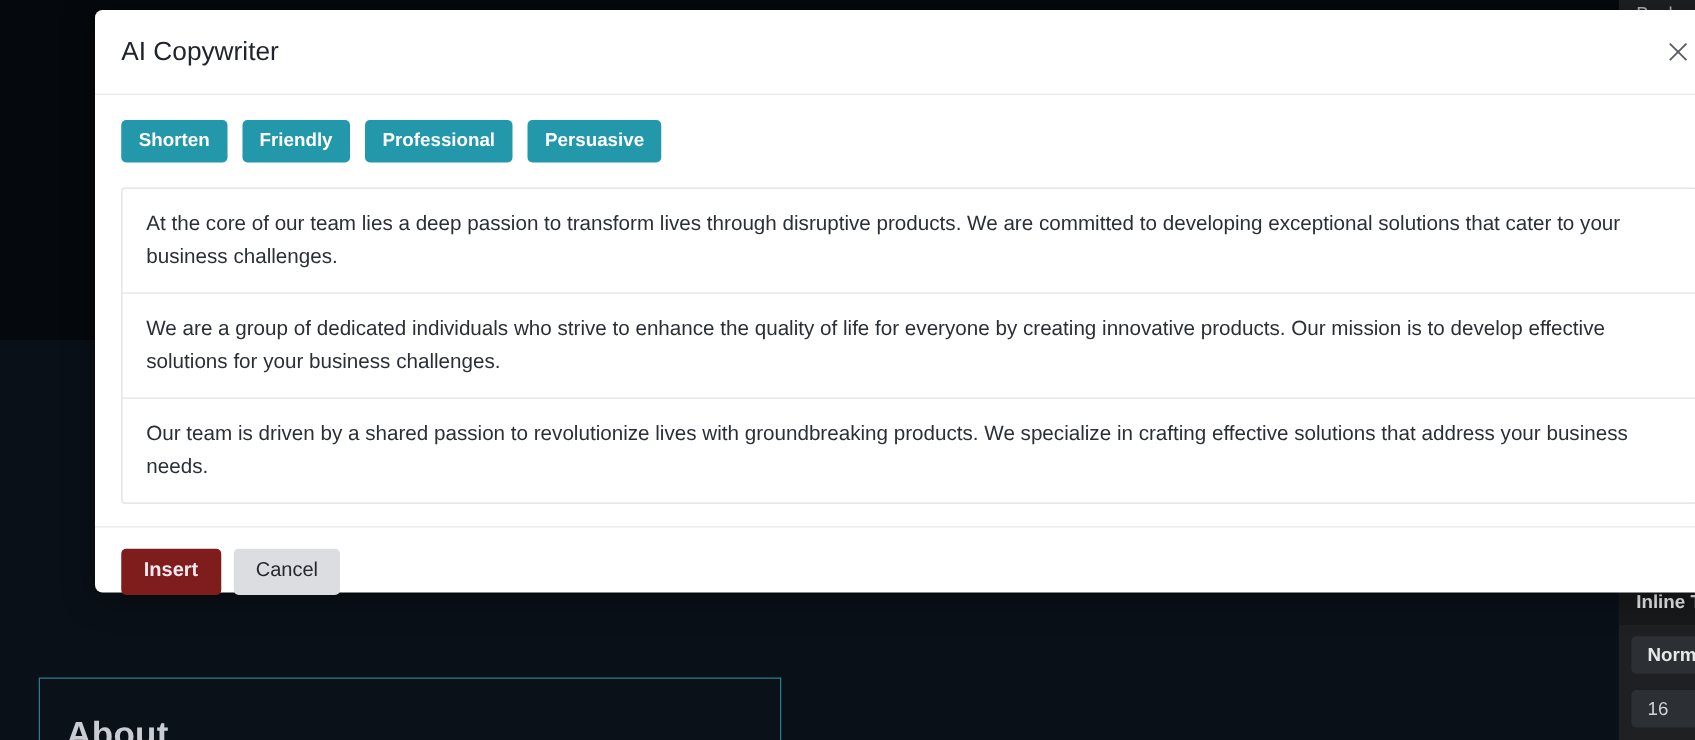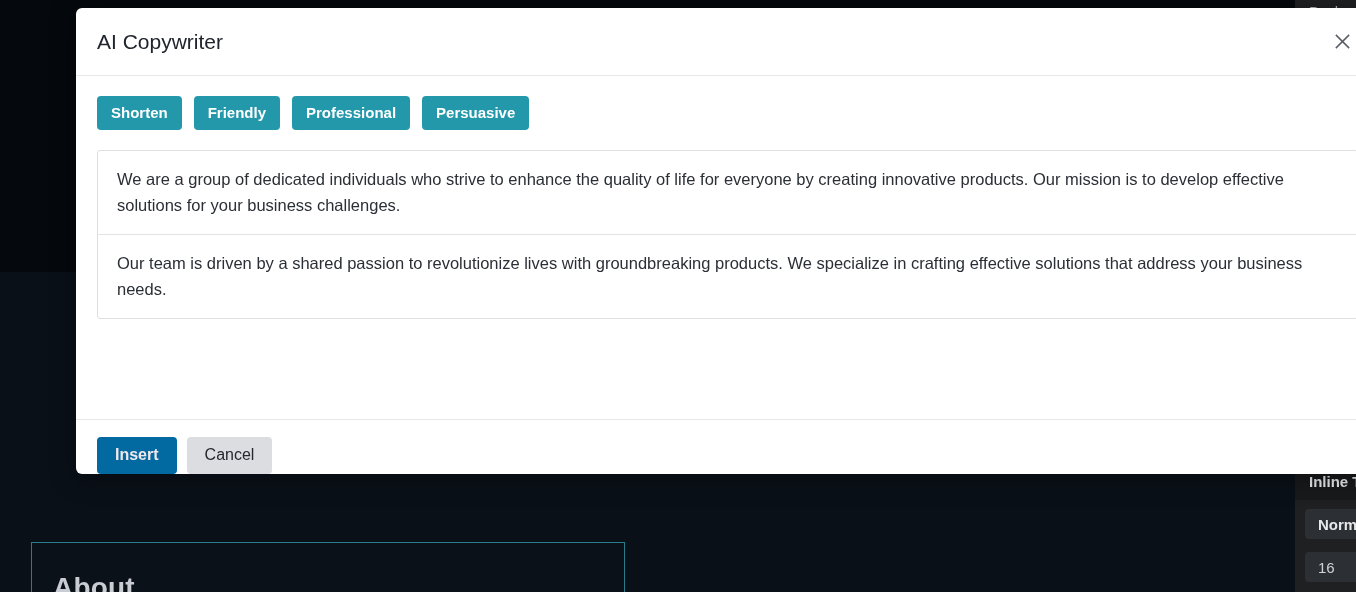--- a/index.html
+++ b/index.html
@@ -148,21 +148,21 @@
   }
   .btn {
     border: none;
     border-radius: 4px;
     font-family: "Liberation Sans", sans-serif;
     font-size: 16px; font-weight: 700;
     padding: 10px 18px 11px 18px;
     line-height: 1;
     cursor: pointer;
   }
-  .btn-insert { background: #0369a1; color: #efe8ec; text-align: center; }
+  .btn-insert { background: #7f1d1d; color: #efe8ec; text-align: center; }
   .btn-cancel { background: #dcdde0; color: #24282e; font-weight: 400; }
 </style>
 </head>
 <body>
 
 <div id="app">
 
   <div class="canvas-dark">
 
     <div class="section-block">
@@ -212,20 +212,21 @@
 
     <div class="modal-body">
       <div class="chip-row">
         <button class="chip">Shorten</button>
         <button class="chip">Friendly</button>
         <button class="chip">Professional</button>
         <button class="chip">Persuasive</button>
       </div>
 
       <div class="suggest-box">
+        <div class="suggest">At the core of our team lies a deep passion to transform lives through disruptive products. We are committed to developing exceptional solutions that cater to your business challenges.</div>
         <div class="suggest">We are a group of dedicated individuals who strive to enhance the quality of life for everyone by creating innovative products. Our mission is to develop effective solutions for your business challenges.</div>
         <div class="suggest">Our team is driven by a shared passion to revolutionize lives with groundbreaking products. We specialize in crafting effective solutions that address your business needs.</div>
       </div>
     </div>
 
     <div class="modal-footer">
       <button class="btn btn-insert">Insert</button>
       <button class="btn btn-cancel">Cancel</button>
     </div>
   </div>

